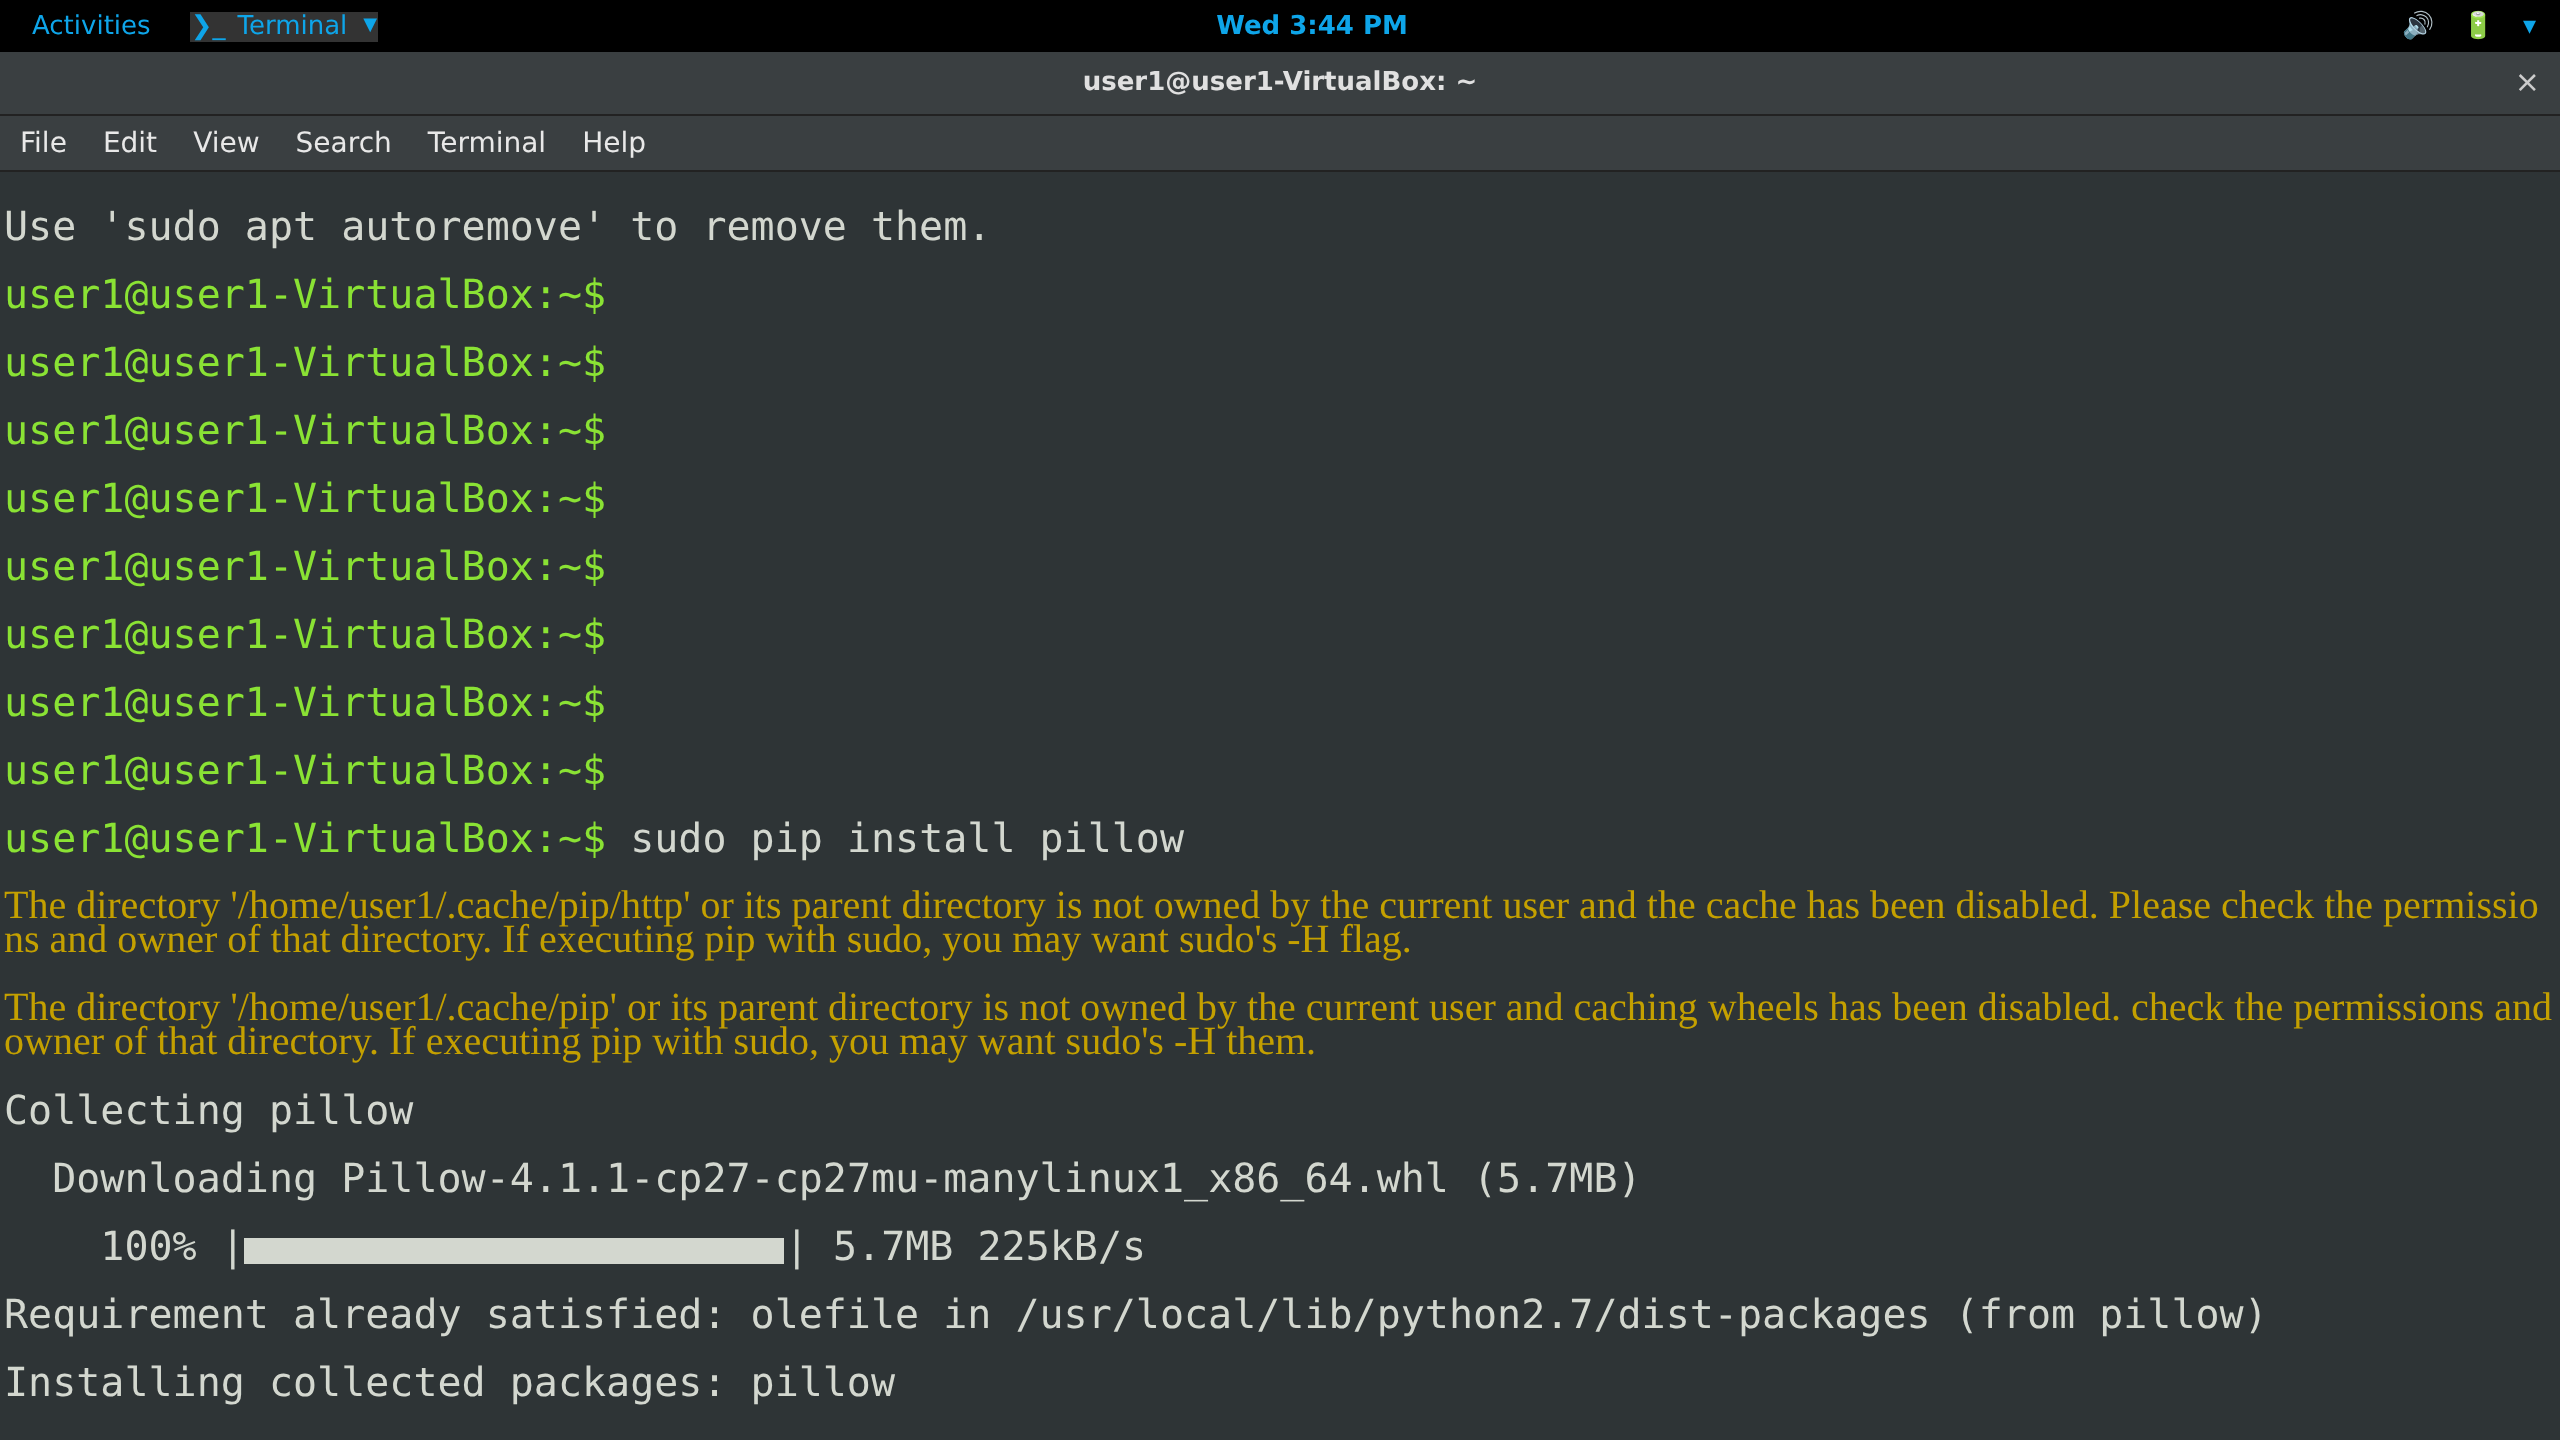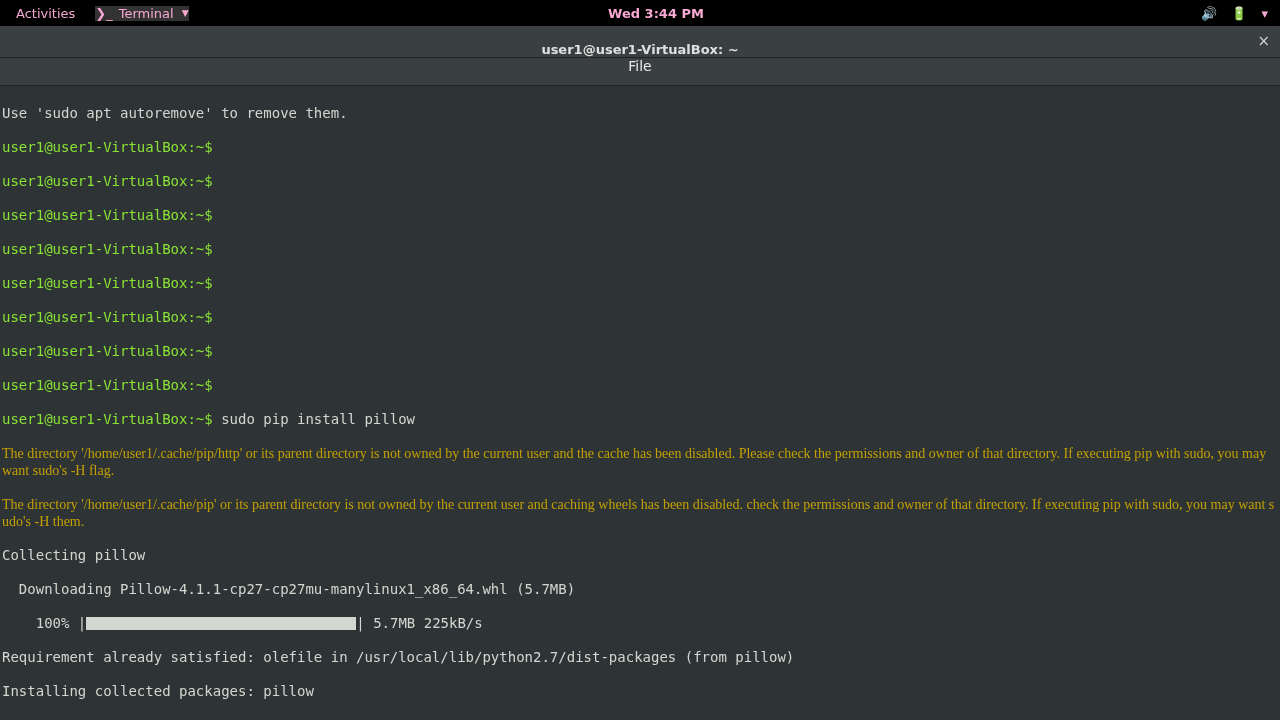--- a/index.html
+++ b/index.html
@@ -1,33 +1,33 @@
 <!DOCTYPE html>
 <html><head>
 <meta charset="utf-8">
 <style>
   * { margin: 0; padding: 0; box-sizing: border-box; }
   html, body { width: 1280px; height: 720px; overflow: hidden; font-family: "DejaVu Sans", sans-serif; background: #000; color: #ddd; }
   
-  .top-panel { height: 26px; background: #000; display: flex; align-items: center; color: #f9a8d4; font-size: 13px; }
+  .top-panel { height: 26px; background: #000; display: flex; align-items: center; color: #0ea5e9; font-size: 13px; }
   .top-panel .left { display: flex; align-items: center; gap: 12px; padding-left: 8px; }
   .top-panel .chip { padding: 2px 8px; border-radius: 3px; }
   .top-panel .active { background: #333; }
   .top-panel .app { display: flex; align-items: center; gap: 6px; }
   .top-panel .center { position: absolute; left: 50%; transform: translateX(-50%); font-weight: bold; margin-left: 16px; }
   .top-panel .right { margin-left: auto; display: flex; align-items: center; gap: 14px; padding-right: 12px; }
   .tri { display:inline-block; font-size:9px; margin-left:2px;}
   
   .window { position: absolute; left: 0; right: 0; top: 26px; bottom: 0; background: #2e3436; display: flex; flex-direction: column; }
-  .titlebar { height: 32px; background: #3a3f41; color: #e0e0e0; display: flex; align-items: flex-end; justify-content: center; position: relative; border-bottom: 1px solid #222; }
+  .titlebar { height: 32px; background: #3a3f41; color: #e0e0e0; display: flex; align-items: center; justify-content: center; position: relative; border-bottom: 1px solid #222; }
   .titlebar .title { font-size: 13px; font-weight: bold; }
   .titlebar .close { position: absolute; right: 10px; top: 6px; color: #ccc; font-size: 15px; cursor: pointer; }
-  .menubar { height: 28px; background: #3a3f41; display: flex; align-items: center; gap: 18px; padding: 0 10px; color: #e8e8e8; font-size: 14px; border-bottom: 1px solid #222; flex-direction: column;}
+  .menubar { height: 28px; background: #3a3f41; display: flex; align-items: center; gap: 18px; padding: 0 10px; color: #e8e8e8; font-size: 14px; border-bottom: 1px solid #222;}
   .menubar span { cursor: pointer; }
-  .term { flex: 1; background: #2e3436; padding: 2px 2px; font-family: "DejaVu Sans Mono","Liberation Mono",monospace; font-size: 14px; line-height: 17px; color: #d3d7cf; overflow: hidden; white-space: pre; }
+  .term { flex: 1; background: #2e3436; padding: 2px 2px; font-family: "DejaVu Sans Mono","Liberation Mono",monospace; font-size: 20px; line-height: 17px; color: #d3d7cf; overflow: hidden; white-space: pre; }
   .term .line { white-space: pre-wrap; word-break: break-all; }
   .green { color: #8ae234; }
   .warn { color: #c4a000; font-family: Liberation Serif, serif; }
   .bar { display:inline-block; width:270px; height:13px; background:#d3d7cf; vertical-align: -2px;}
   .ico { display:inline-block; }
 </style>
 </head>
 <body>
 
 <div class="top-panel">

